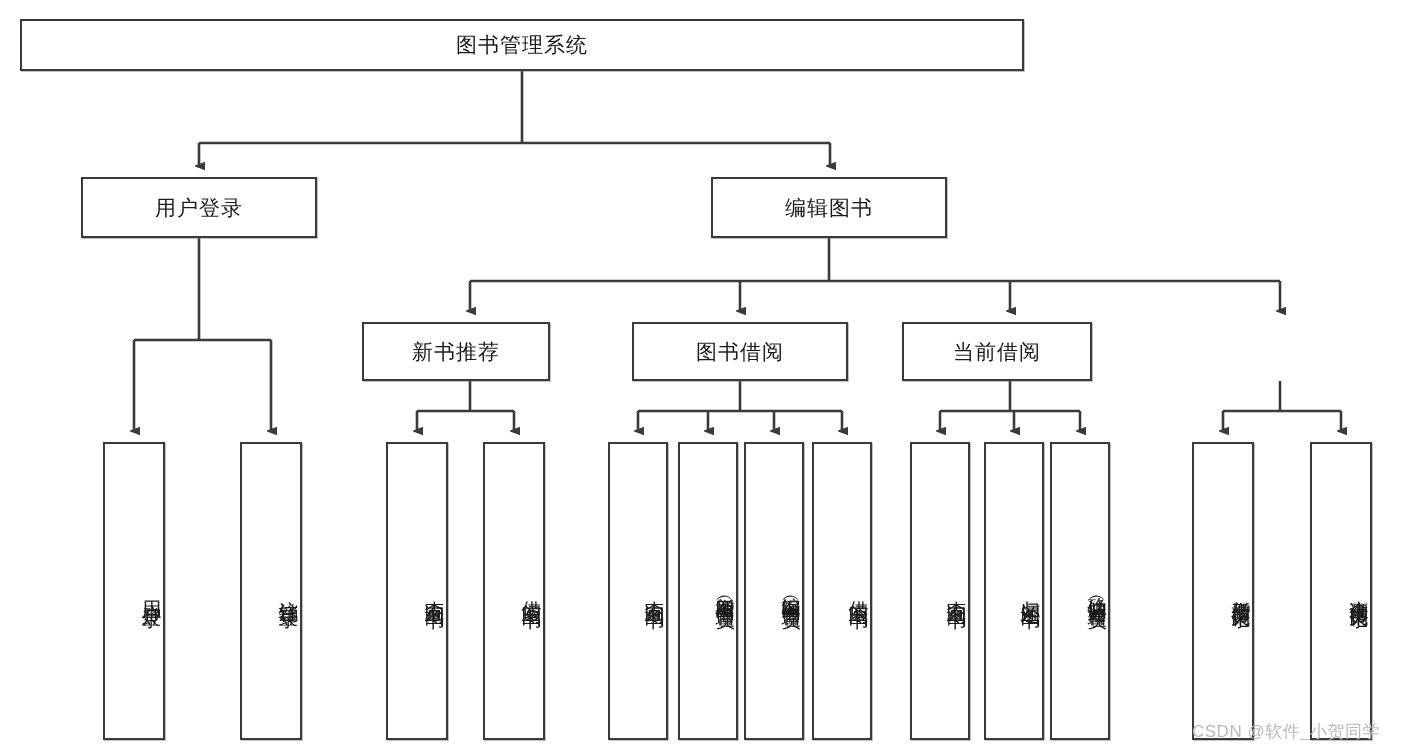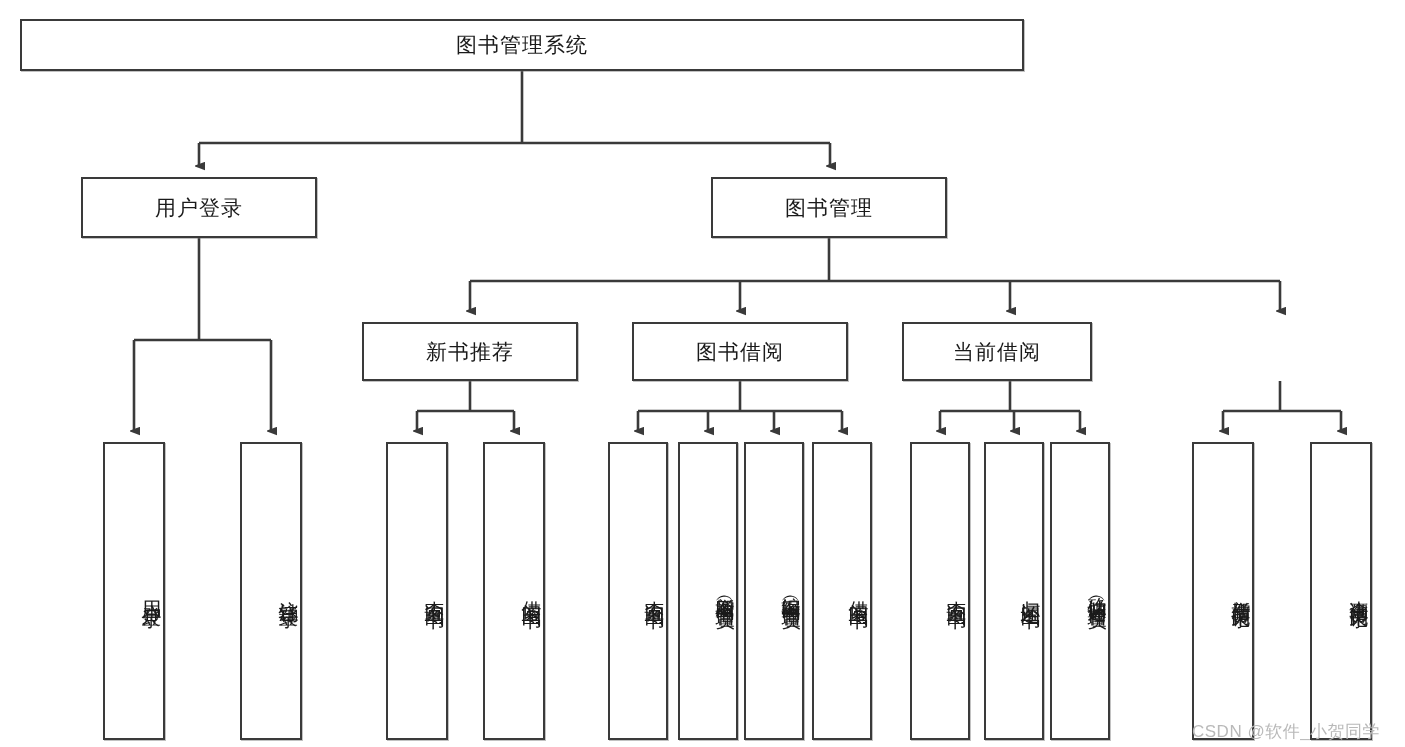--- a/index.html
+++ b/index.html
@@ -117,23 +117,23 @@
       <path d="M1280,375 L1280,405"></path>
       <path d="M1223,405 L1341,405"></path>
       <path d="M1223,405 L1223,425" marker-end="url(#arrow)"></path>
       <path d="M1341,405 L1341,425" marker-end="url(#arrow)"></path>
     </g>
   </svg>
 
   <div class="node horizontal" style="left:20px; top:13px; width:1004px; height:52px;">图书管理系统</div>
 
   <div class="node horizontal" style="left:81px; top:171px; width:236px; height:61px;">用户登录</div>
-  <div class="node horizontal" style="left:711px; top:171px; width:236px; height:61px;">图书管理</div>
+  <div class="node horizontal" style="left:711px; top:171px; width:236px; height:61px;">编辑图书</div>
 
-  <div class="node horizontal" style="left:362px; top:316px; width:216px; height:59px;">新书推荐</div>
+  <div class="node horizontal" style="left:362px; top:316px; width:188px; height:59px;">新书推荐</div>
   <div class="node horizontal" style="left:632px; top:316px; width:216px; height:59px;">图书借阅</div>
   <div class="node horizontal" style="left:902px; top:316px; width:190px; height:59px;">当前借阅</div>
 
   <div class="node vertical" style="left:103px; top:436px; width:62px; height:298px;">用户登录</div>
   <div class="node vertical" style="left:240px; top:436px; width:62px; height:298px;">注销登录</div>
 
   <div class="node vertical" style="left:386px; top:436px; width:62px; height:298px;">查询图书</div>
   <div class="node vertical" style="left:483px; top:436px; width:62px; height:298px;">借阅图书</div>
 
   <div class="node vertical" style="left:608px; top:436px; width:60px; height:298px;">查询图书</div>

